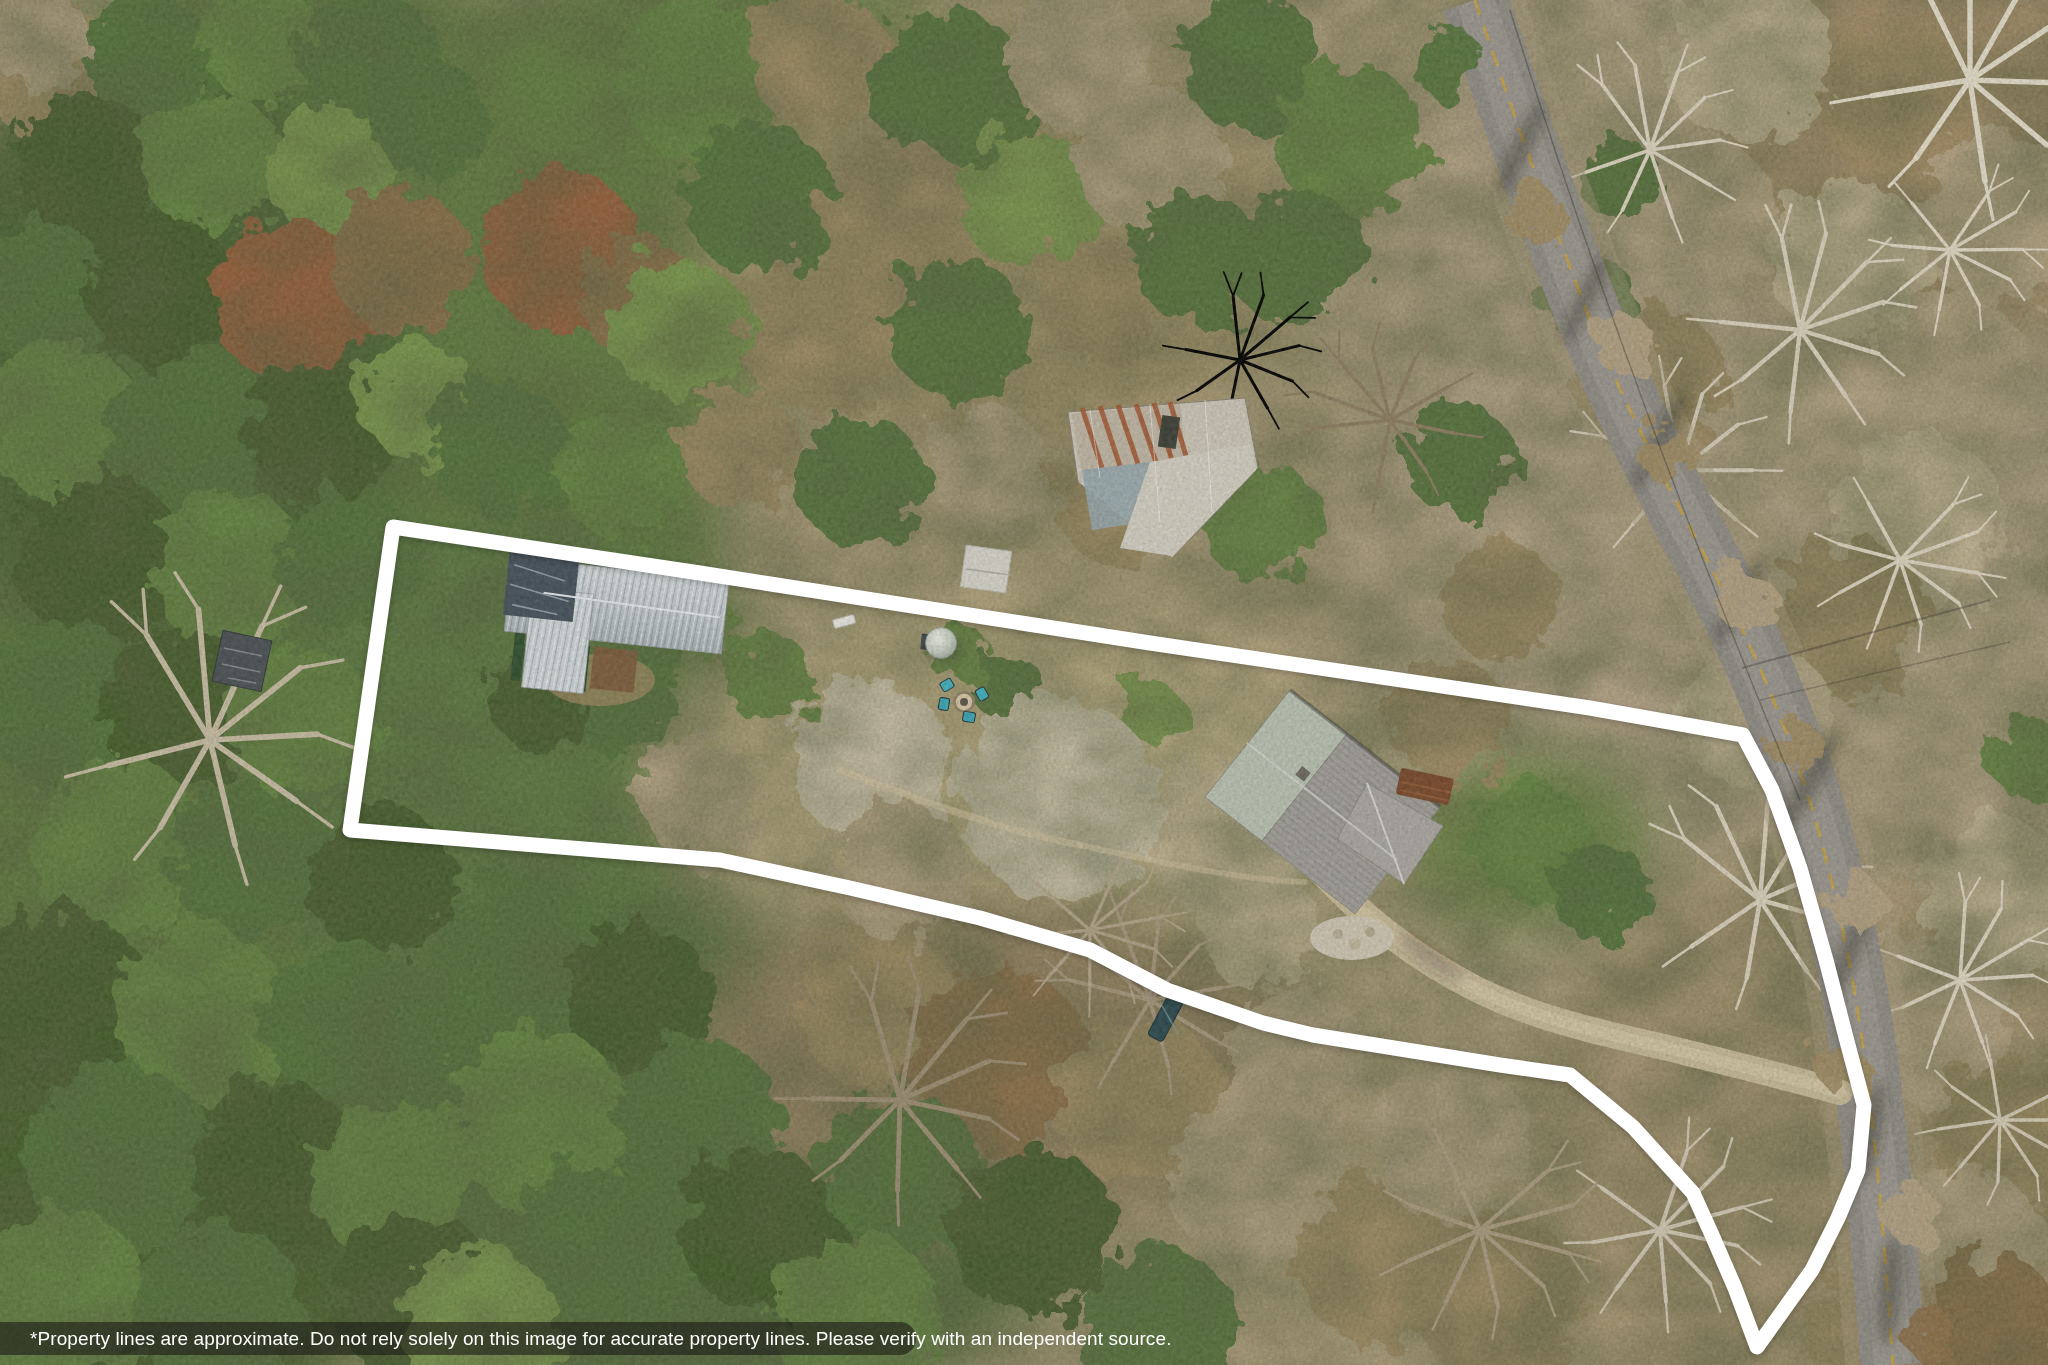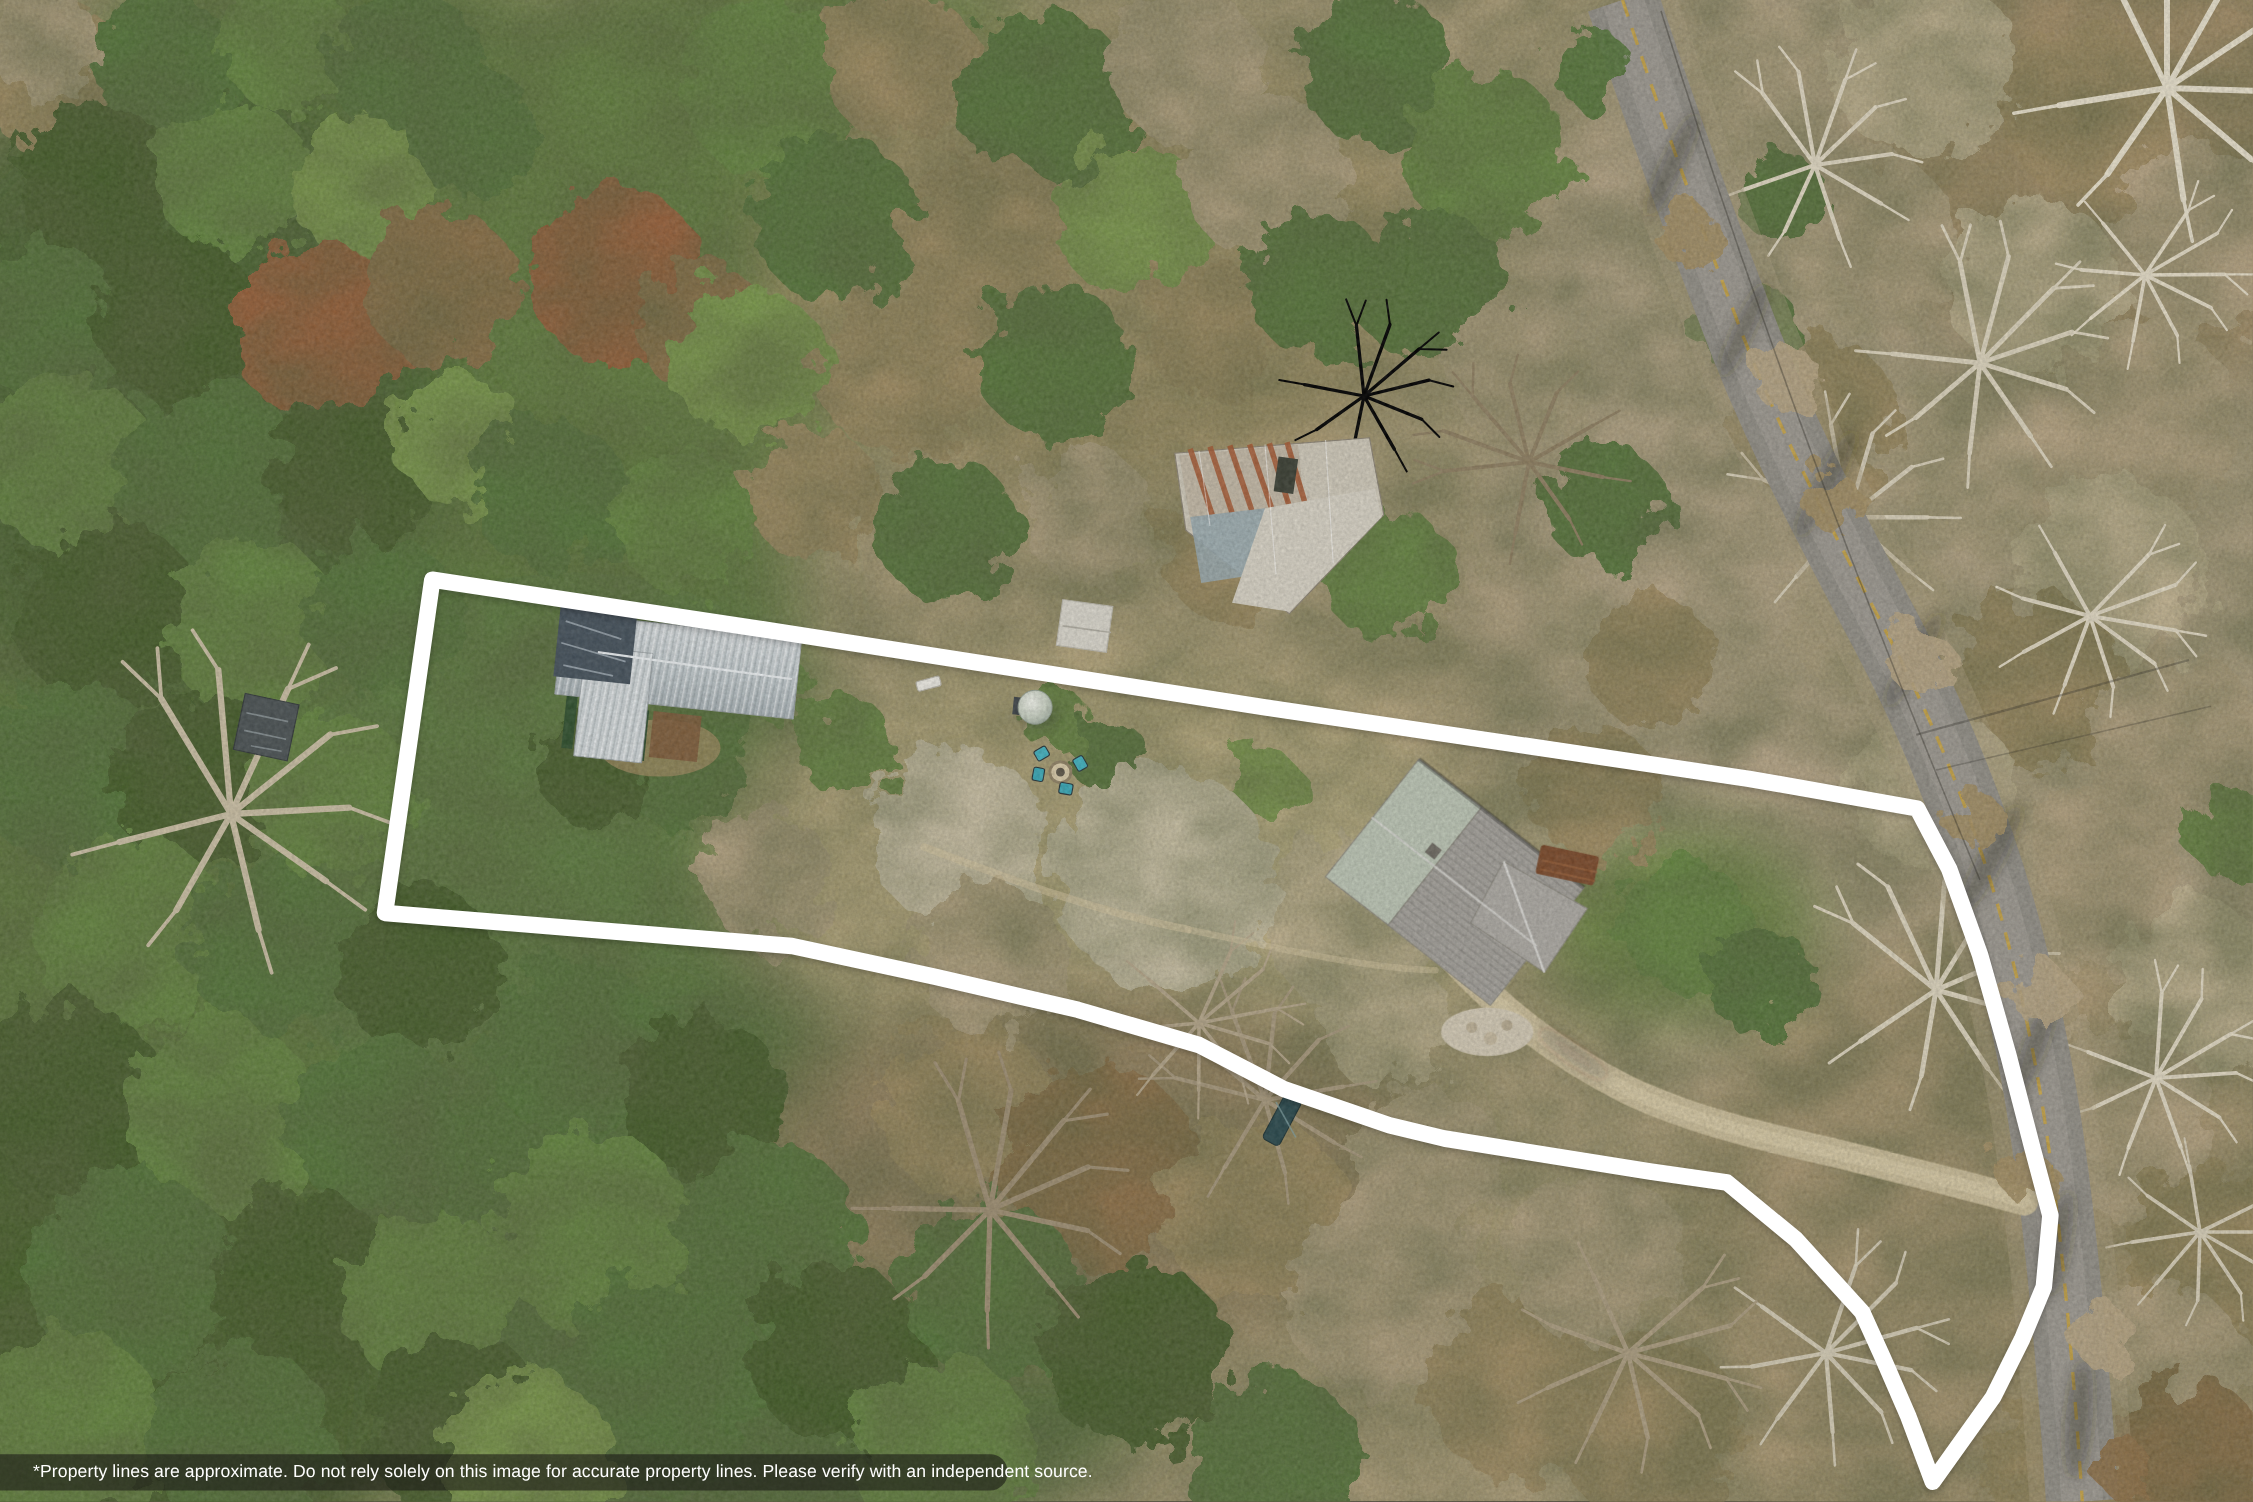--- a/index.html
+++ b/index.html
@@ -4,21 +4,21 @@
 <style>
   html,body{margin:0;padding:0;background:#222;}
   #stage{position:relative;width:2048px;height:1365px;overflow:hidden;
          font-family:"Liberation Sans", sans-serif;}
   #stage svg{position:absolute;left:0;top:0;display:block;}
   .g1{fill:#445d2b}.g2{fill:#55743a}.g3{fill:#668742}.g4{fill:#7b9a4e}
   .t1{fill:#b3a282}.t2{fill:#c2b392}.t3{fill:#a08c64}
   .b1{fill:#8d6f49}.b2{fill:#9c5f3a}.w1{fill:#cfc5ab}
   .disclaimer{position:absolute;left:0;top:1322px;height:33px;width:886px;
       padding-left:30px;background:rgba(24,23,21,0.58);
-      border-radius:0 16px 16px 0;color:#ffffff;font-size:16px;line-height:33px;
+      border-radius:0 16px 16px 0;color:#ffffff;font-size:19px;line-height:33px;
       white-space:nowrap;letter-spacing:.1px;}
 </style>
 </head>
 <body>
 
 <div id="stage">
 <svg width="2048" height="1365" viewBox="0 0 2048 1365">
   <defs>
     <filter id="blurBig" x="-30%" y="-30%" width="160%" height="160%">
           <feGaussianBlur stdDeviation="30"></feGaussianBlur>

